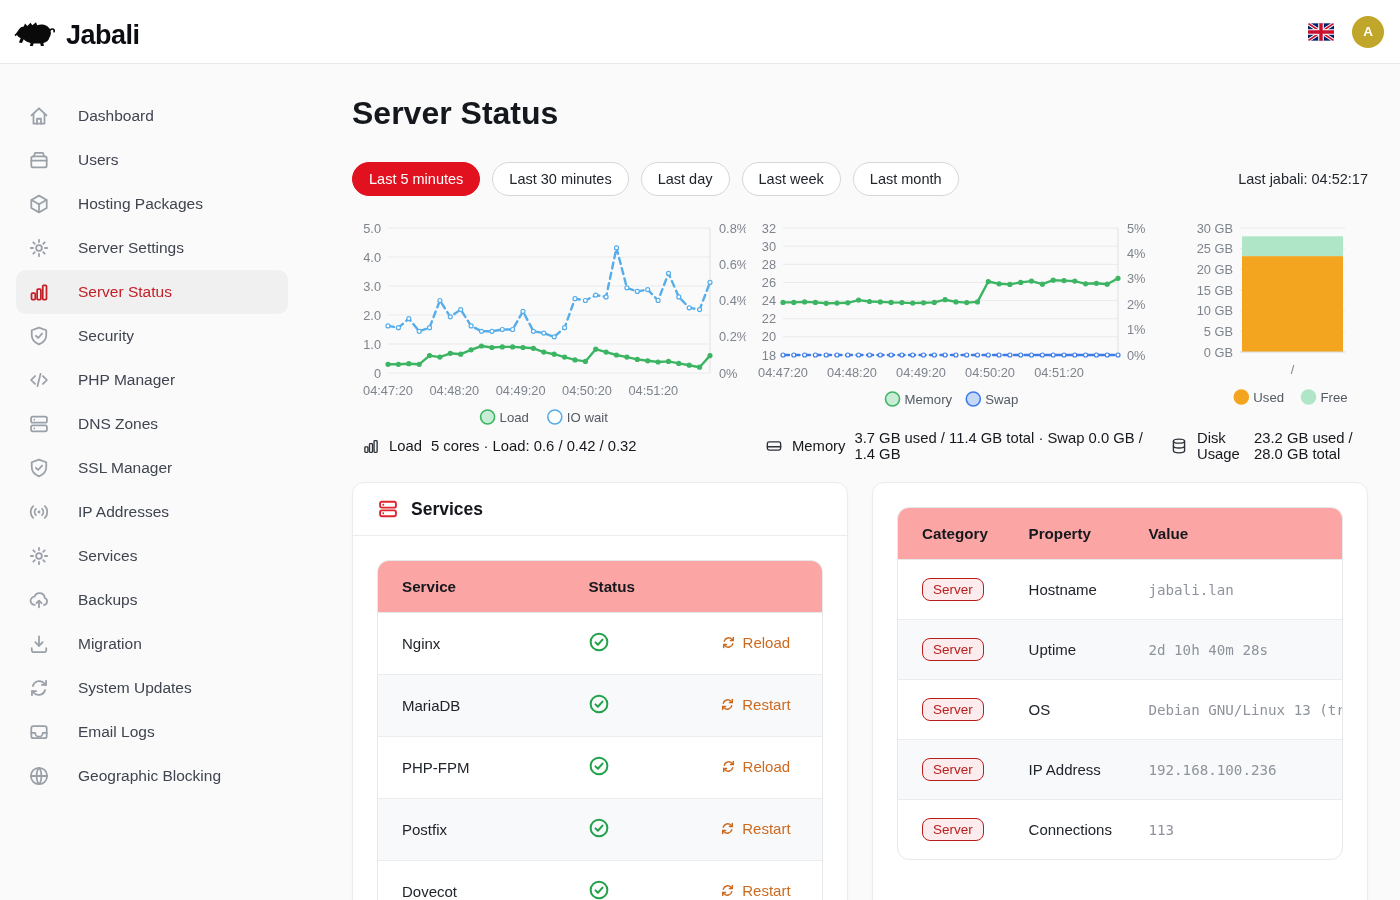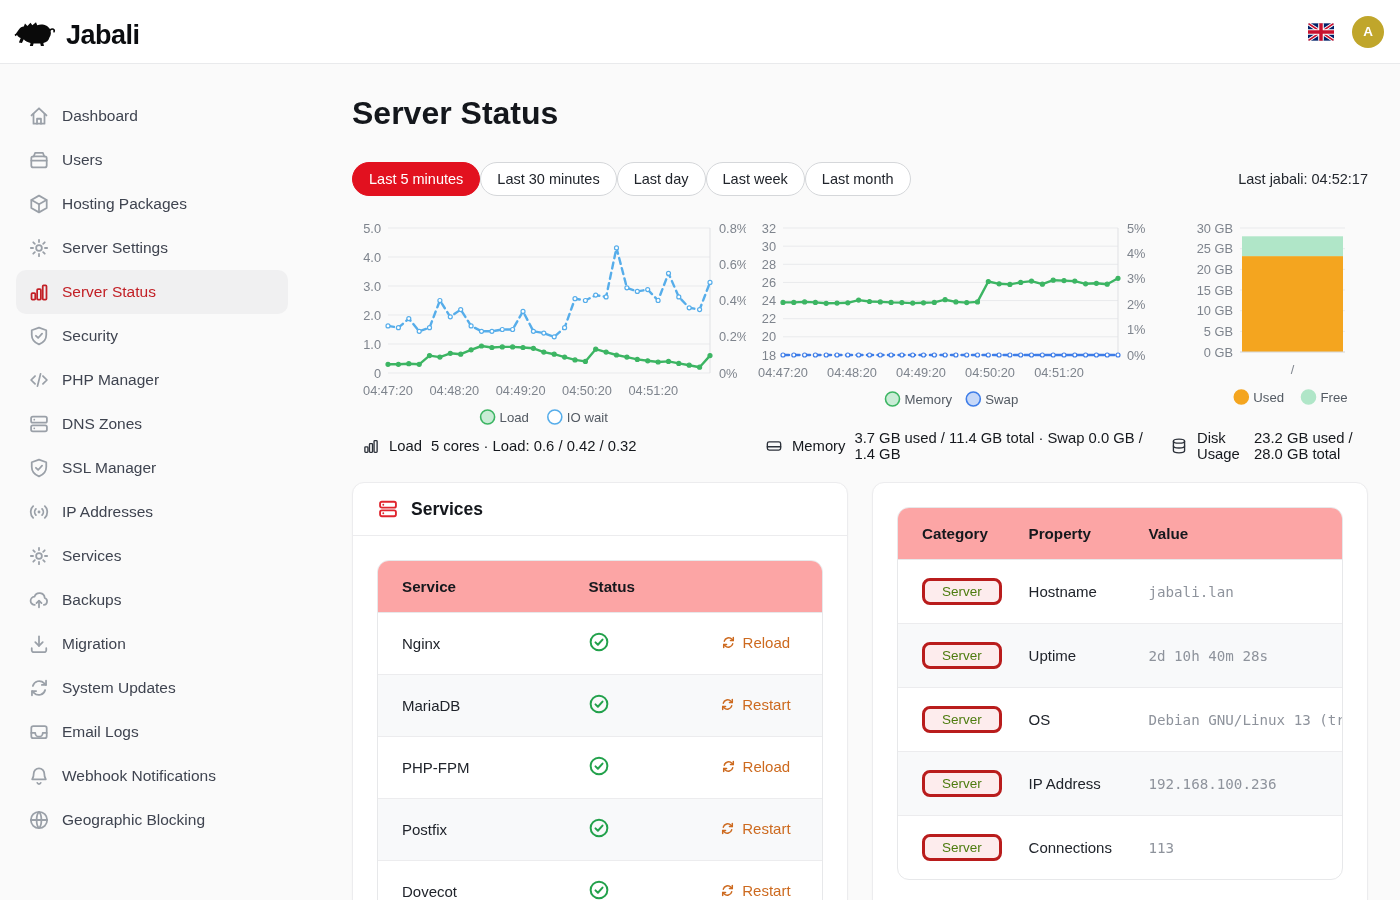--- a/index.html
+++ b/index.html
@@ -13,33 +13,33 @@
   .brand svg { width:44px; height:36px; }
   .brand-name { font-size:27px; font-weight:800; letter-spacing:-0.5px; color:#0b0d10;margin-top:8px; }
   .top-right { display:flex; align-items:center; gap:18px; }
   .flag { width:26px; height:18px; border-radius:2px; overflow:hidden; display:block; cursor:pointer; }
   .avatar { width:32px; height:32px; border-radius:50%; background:#c0a62b; color:#fff;
     display:flex; align-items:center; justify-content:center; font-size:13.5px; font-weight:700; cursor:pointer; }
 
   
   .shell { display:flex; height:836px; }
   .sidebar { width:304px; flex:0 0 304px; padding:30px 16px 0 16px; }
-  .side-item { height:44px; display:flex; align-items:center; gap:12px; padding:0 12px;
+  .side-item { height:44px; display:flex; align-items:center; gap:28px; padding:0 12px;
     border-radius:10px; cursor:pointer; color:#3f4450; font-size:15.5px; }
   .side-item .sicon { width:22px; height:22px; color:#9aa0a8; display:flex; }
   .side-item .sicon svg { width:22px; height:22px; }
   .side-item.active { background:#f0f0f1; color:#c22026; font-weight:500; }
   .side-item.active .sicon { color:#c22026; }
 
   .main { flex:1; padding:30px 32px 0 48px; }
   h1.page-title { font-size:32px; font-weight:800; color:#14171c; line-height:38px; }
 
   
   .filter-row { margin-top:30px; display:flex; align-items:center; justify-content:space-between; }
-  .filters { display:flex; }
+  .filters { display:flex; gap:12px; }
   .pill { height:34px; padding:0 16px; border-radius:17px; font-size:14.5px; display:flex;
     align-items:center; background:#fff; border:1px solid #d5d7da; color:#20242b; cursor:pointer;
     font-family:"Liberation Sans",sans-serif; }
   .pill.active { background:#e2111f; border-color:#e2111f; color:#fff; }
   .last-updated { font-size:14.5px; color:#23272e; }
 
   
   .charts-row { margin-top:20px; display:flex; justify-content:space-between; }
   .ax { font-family:"Liberation Sans",sans-serif; font-size:12.8px; fill:#7e848d; }
   .leg { font-family:"Liberation Sans",sans-serif; font-size:13.2px; fill:#535a63; }
@@ -72,22 +72,22 @@
     padding:17px 0 17px 24px; border-bottom:1px solid #e7e8ea; }
   tbody td { padding:18px 0 18px 24px; font-size:15px; color:#20242b; }
   tbody tr:nth-child(even) { background:#f8f9fa; }
   tbody tr + tr td { border-top:1px solid #ececee; }
   td.action { text-align:center; padding-right:24px; }
   .act-link { color:#cd6a1f; font-size:15px; display:inline-flex; align-items:center; gap:7px;
     cursor:pointer; white-space:nowrap; }
   .act-link svg { width:15px; height:15px; }
   .ok-icon { width:22px; height:22px; color:#22a14b; display:inline-block; }
   .ok-icon svg { width:22px; height:22px; }
-  .badge { display:inline-block; background:#fdeced; color:#4d7c0f; border:3px solid #b91c1c;
-    border-radius:8px; padding:3px 17px; font-size:13.5px; }
+  .badge { display:inline-block; background:#fdeced; color:#b91c1c; border:1px solid #b91c1c;
+    border-radius:8px; padding:3px 10px; font-size:13.5px; }
   td.mono { font-family:"DejaVu Sans Mono", monospace; font-size:14.2px; color:#8e939c;
     white-space:nowrap; overflow:hidden; padding-right:0; }
 </style>
 </head>
 <body>
 
 <div class="topbar">
   <div class="brand">
     <svg viewBox="0 0 72 52">
       <path fill="#0a0a0a" d="M3 29 L8 22 C10 19 13 17 16 17 L18 12 L22 16 L27 11 L30 15 L36 10 L38 15 C46 12 56 15 59 22 C61 26 61 31 58 35 C57 40 53 43 48 44 L49 49 L44 49 L43 45 L32 45 L31 49 L26 49 L27 44 C22 43 18 41 16 38 L13 44 L8 43 L11 36 C8 35 6 33 5 31 L2 33 L1 30 Z"></path>
@@ -249,29 +249,20 @@
         <span>System Updates</span>
       </div>
       <div class="side-item">
         <span class="sicon">
           <svg viewBox="0 0 20 20" fill="none" stroke="currentColor" stroke-width="1.6" stroke-linecap="round" stroke-linejoin="round">
             <rect x="3" y="4.6" width="14" height="11" rx="1.8"></rect>
             <path d="M3 10.8h3.6a3.4 3.4 0 0 0 6.8 0H17"></path>
           </svg>
         </span>
         <span>Email Logs</span>
-      </div>
-      <div class="side-item">
-        <span class="sicon">
-          <svg viewBox="0 0 20 20" fill="none" stroke="currentColor" stroke-width="1.6" stroke-linecap="round" stroke-linejoin="round">
-            <path d="M10 3a4.8 4.8 0 0 1 4.8 4.8c0 2.9.6 4.1 1.4 5.2H3.8c.8-1.1 1.4-2.3 1.4-5.2A4.8 4.8 0 0 1 10 3z"></path>
-            <path d="M8.4 16.2a1.7 1.7 0 0 0 3.2 0"></path>
-          </svg>
-        </span>
-        <span>Webhook Notifications</span>
       </div>
       <div class="side-item">
         <span class="sicon">
           <svg viewBox="0 0 20 20" fill="none" stroke="currentColor" stroke-width="1.6" stroke-linecap="round" stroke-linejoin="round">
             <circle cx="10" cy="10" r="7.4"></circle>
             <path d="M2.6 10h14.8"></path>
             <path d="M10 2.6c2.9 2.7 2.9 12.1 0 14.8-2.9-2.7-2.9-12.1 0-14.8z"></path>
           </svg>
         </span>
         <span>Geographic Blocking</span>

